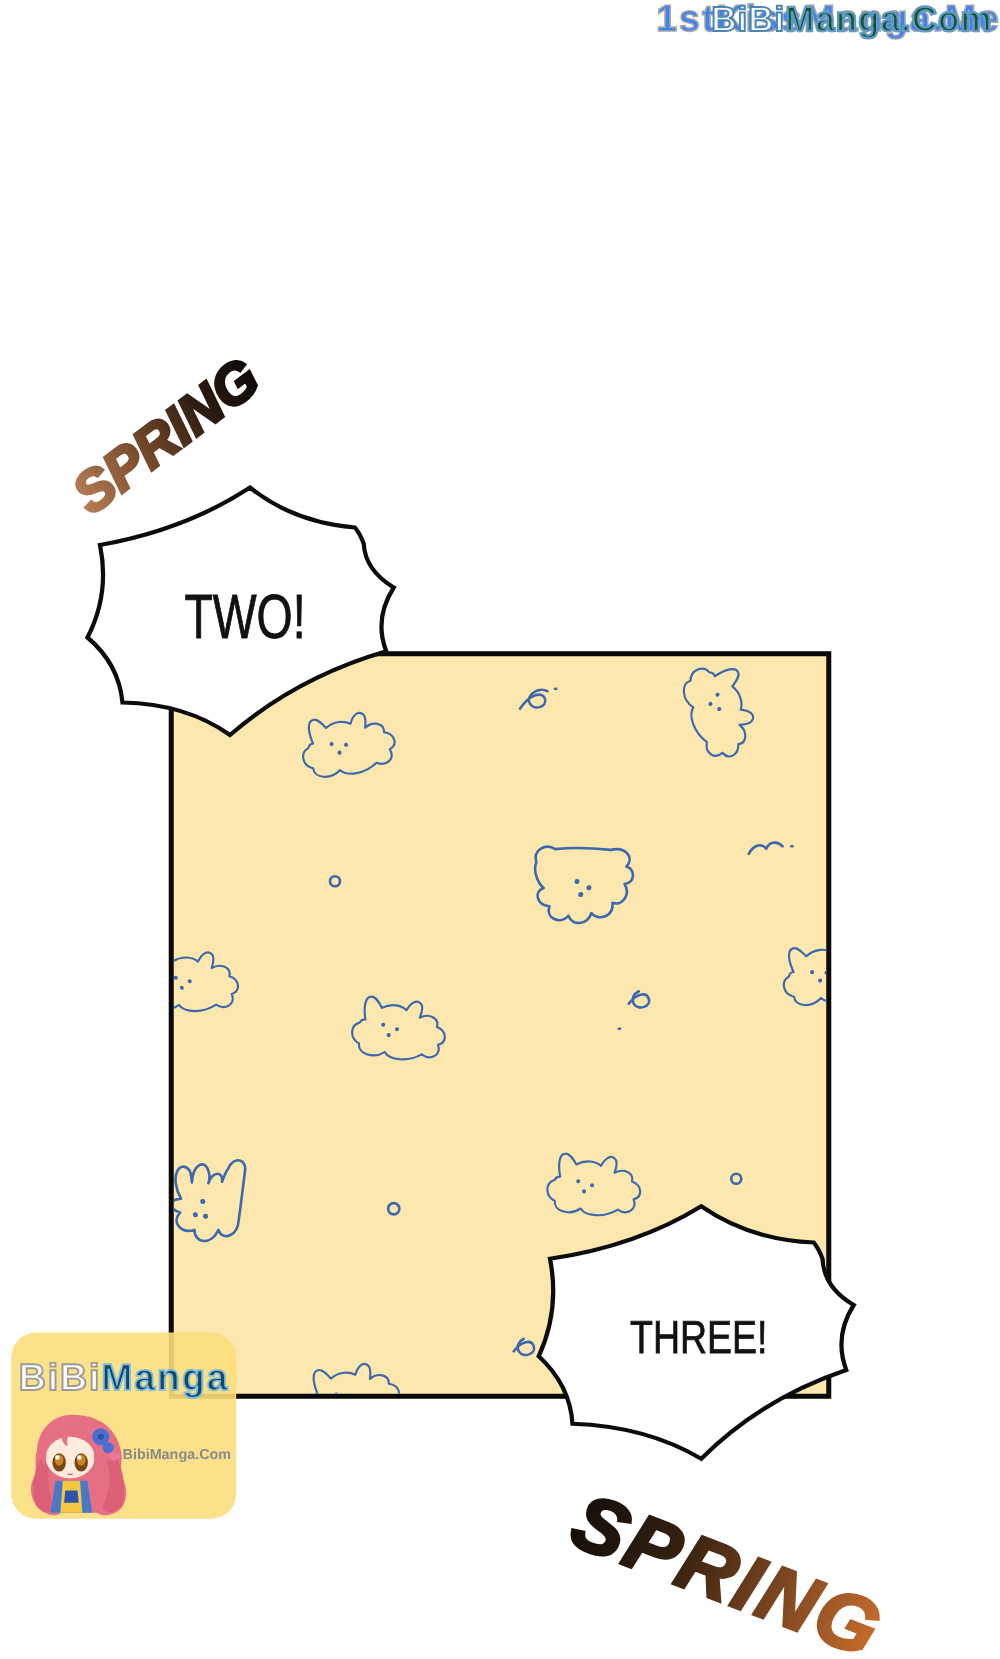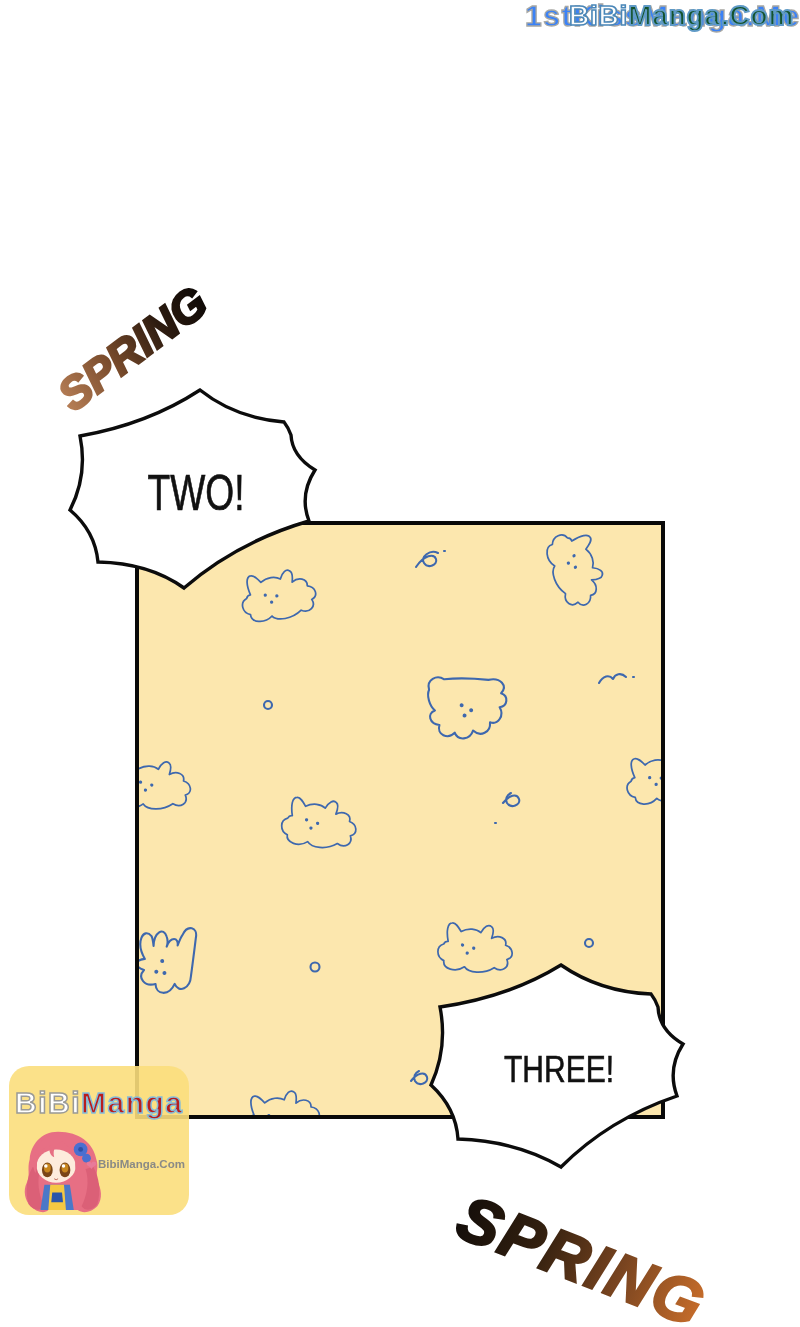--- a/index.html
+++ b/index.html
@@ -97,21 +97,21 @@
         <stop offset="0.32" stop-color="#33200f"></stop>
         <stop offset="0.66" stop-color="#7a4520"></stop>
         <stop offset="1" stop-color="#c76d2b"></stop>
 </linearGradient>
     </defs>
 <text x="0" y="0" transform="translate(152,81) rotate(21)" font-size="63" font-weight="bold" font-style="italic" letter-spacing="3" text-anchor="middle" dominant-baseline="central" fill="url(#sg2)" stroke="url(#sg2)" stroke-width="2.6" font-family="Liberation Sans,sans-serif">SPRING</text>
 </svg>
 
 <div class="abs" style="left:9px;top:1066px;width:180px;height:149px;background:rgba(251,222,124,0.9);border-radius:20px;"></div>
 
-<div class="abs" style="left:15px;top:1086px;font-size:30px;font-weight:bold;letter-spacing:1.5px;"><span style="color:#fff;-webkit-text-stroke:1.5px #9a9a96;">BiBi</span><span style="color:#b91c1c;-webkit-text-stroke:1.5px #85bcda;">Manga</span></div>
+<div class="abs" style="left:15px;top:1086px;font-size:30px;font-weight:bold;letter-spacing:1.5px;"><span style="color:#fff;-webkit-text-stroke:1.5px #9a9a96;">BiBi</span><span style="color:#0c4a6e;-webkit-text-stroke:1.5px #85bcda;">Manga</span></div>
 
 <svg class="abs" style="left:18px;top:1120px;" width="90" height="95" viewBox="0 0 90 97">
 <g>
 <path d="M40,12 C22,12 12,26 11,40 C8,50 12,56 8,64 C4,72 6,82 12,88 C18,94 26,96 30,92 L60,92 C66,96 74,94 80,88 C86,80 84,70 80,62 C78,54 82,48 79,40 C76,24 62,12 40,12 Z" fill="#e76f84"></path>
 <path d="M14,48 C8,58 6,74 10,86 C14,92 22,94 26,88 C20,76 18,62 22,50 Z M76,48 C82,58 84,74 80,86 C76,92 68,94 64,88 C70,76 72,62 68,50 Z" fill="#db6077"></path>
 <ellipse cx="38" cy="47" rx="20" ry="17" fill="#fdebdc"></ellipse>
 <path d="M40,14 C26,14 16,26 17,40 C20,32 26,28 32,26 C30,32 32,36 36,38 C34,30 38,24 44,22 C50,26 56,32 60,40 C62,28 54,14 40,14 Z" fill="#e76f84"></path>
 <path d="M17,38 C14,42 14,50 17,54 C19,48 19,42 17,38 Z M59,38 C62,42 62,50 59,54 C57,48 57,42 59,38 Z" fill="#e76f84"></path>
 <ellipse cx="29" cy="51" rx="5.5" ry="7.5" fill="#7a4516"></ellipse>
 <ellipse cx="47" cy="51" rx="5.5" ry="7.5" fill="#7a4516"></ellipse>

